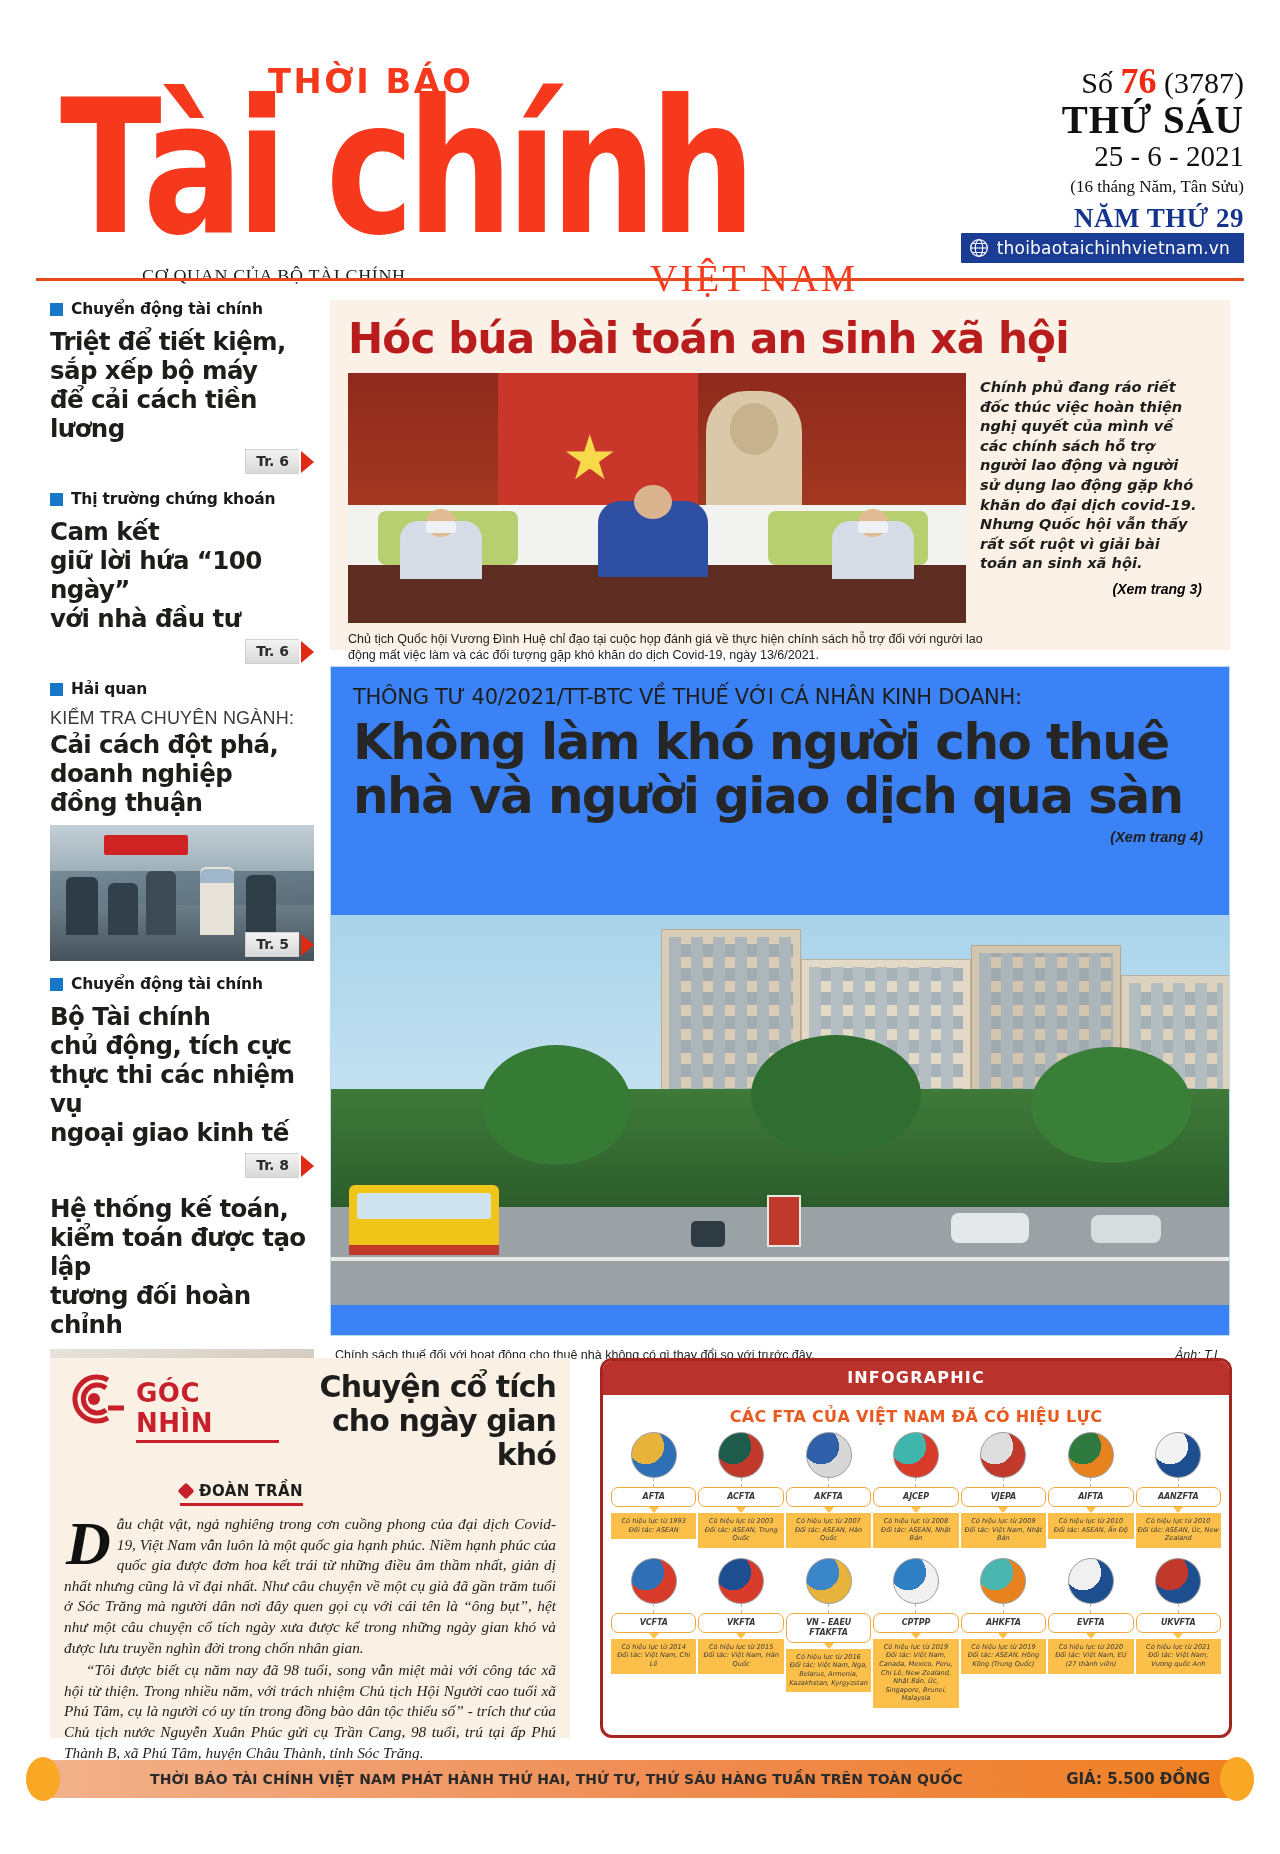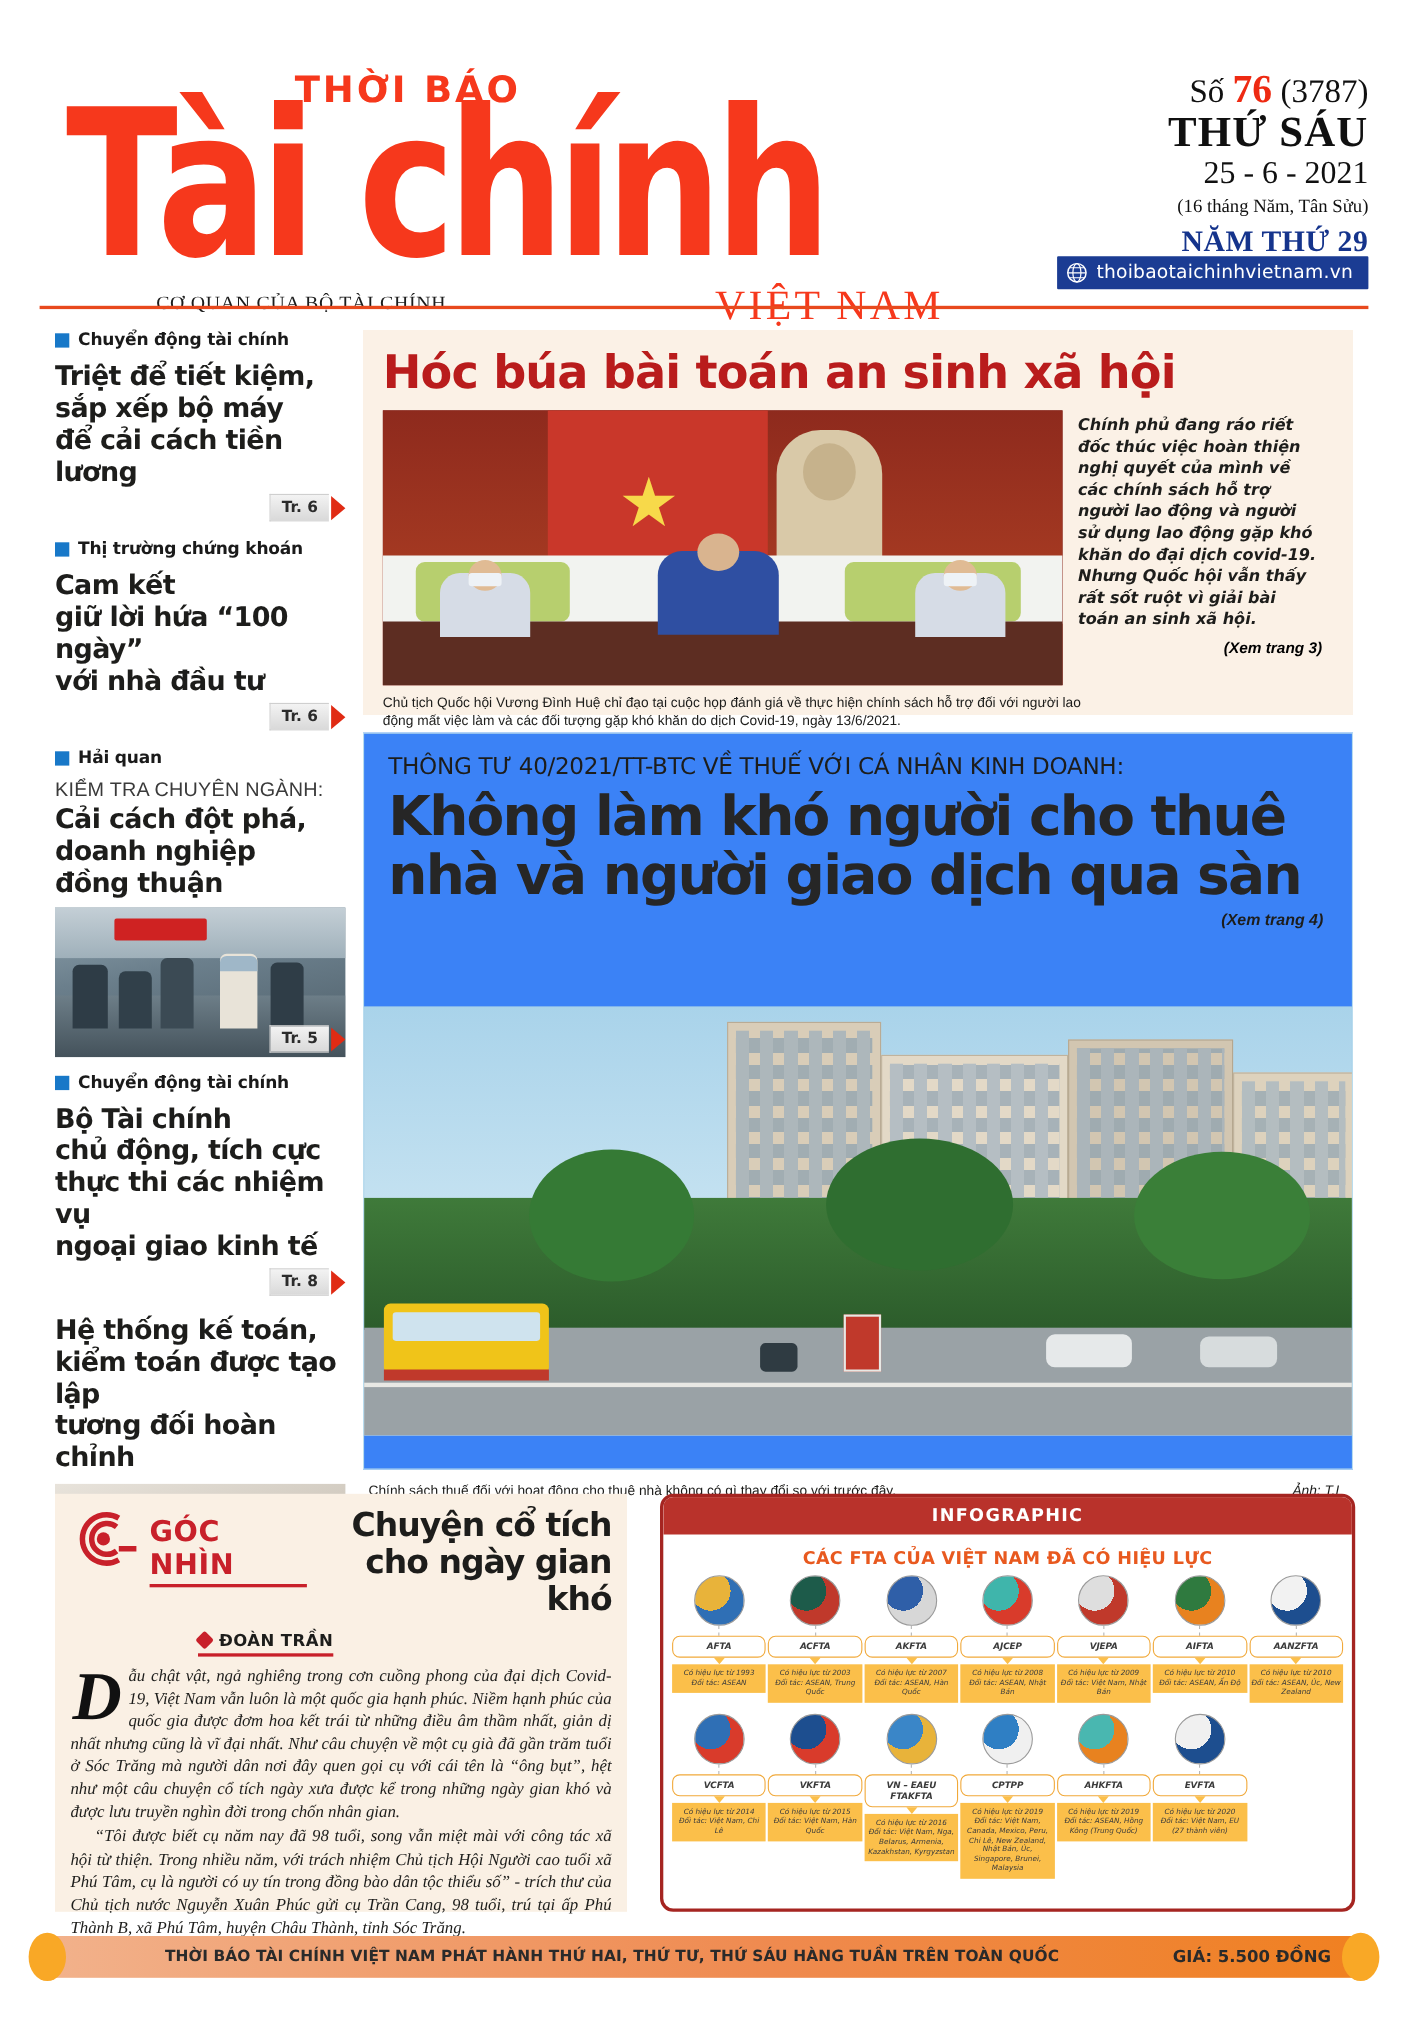--- a/index.html
+++ b/index.html
@@ -615,20 +615,30 @@
         <div class="fta">
           <div class="fta-globe" style="background: radial-gradient(circle at 32% 30%, rgb(240, 240, 240) 0px, rgb(240, 240, 240) 42%, rgb(29, 78, 143) 42%, rgb(29, 78, 143) 100%);"></div>
           <div class="fta-dashes"></div>
           <div class="fta-name">EVFTA</div>
           <div class="fta-tip"></div>
           <div class="fta-note">
             <div>Có hiệu lực từ 2020</div>
             <div>Đối tác: Việt Nam, EU (27 thành viên)</div>
           </div>
         </div>
+        <div class="fta">
+          <div class="fta-globe" style="background: radial-gradient(circle at 32% 30%, rgb(192, 57, 43) 0px, rgb(192, 57, 43) 42%, rgb(29, 78, 143) 42%, rgb(29, 78, 143) 100%);"></div>
+          <div class="fta-dashes"></div>
+          <div class="fta-name">UKVFTA</div>
+          <div class="fta-tip"></div>
+          <div class="fta-note">
+            <div>Có hiệu lực từ 2021</div>
+            <div>Đối tác: Việt Nam, Vương quốc Anh</div>
+          </div>
+        </div>
       </div>
   </div>
 
   <div class="footer">
     <span class="ribbon-end ribbon-left"></span>
     <div class="footer-left">THỜI BÁO TÀI CHÍNH VIỆT NAM PHÁT HÀNH THỨ HAI, THỨ TƯ, THỨ SÁU HÀNG TUẦN TRÊN TOÀN QUỐC</div>
     <div class="footer-right">GIÁ: 5.500 ĐỒNG</div>
     <span class="ribbon-end ribbon-right"></span>
   </div>
 

